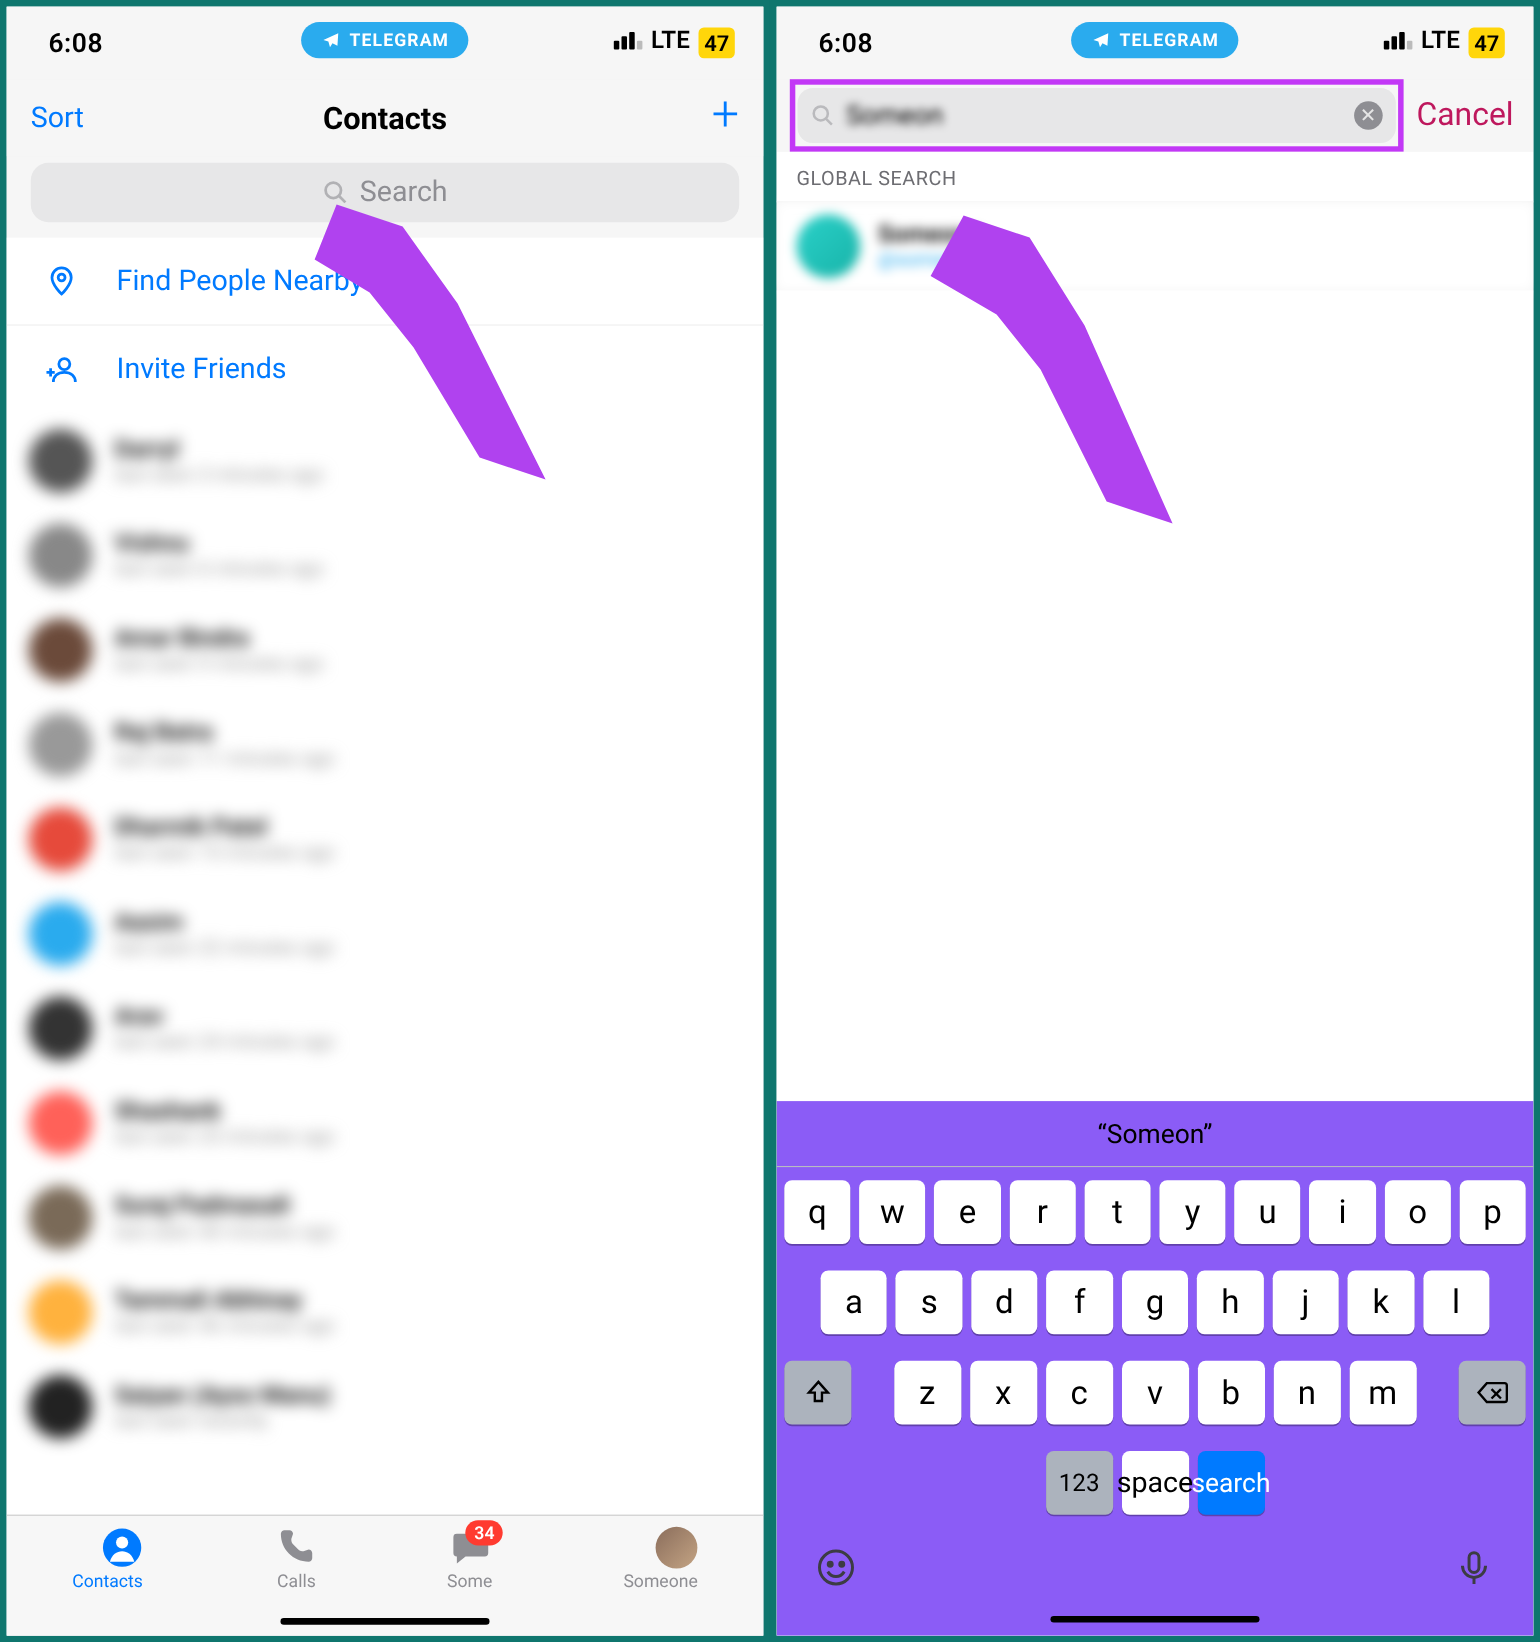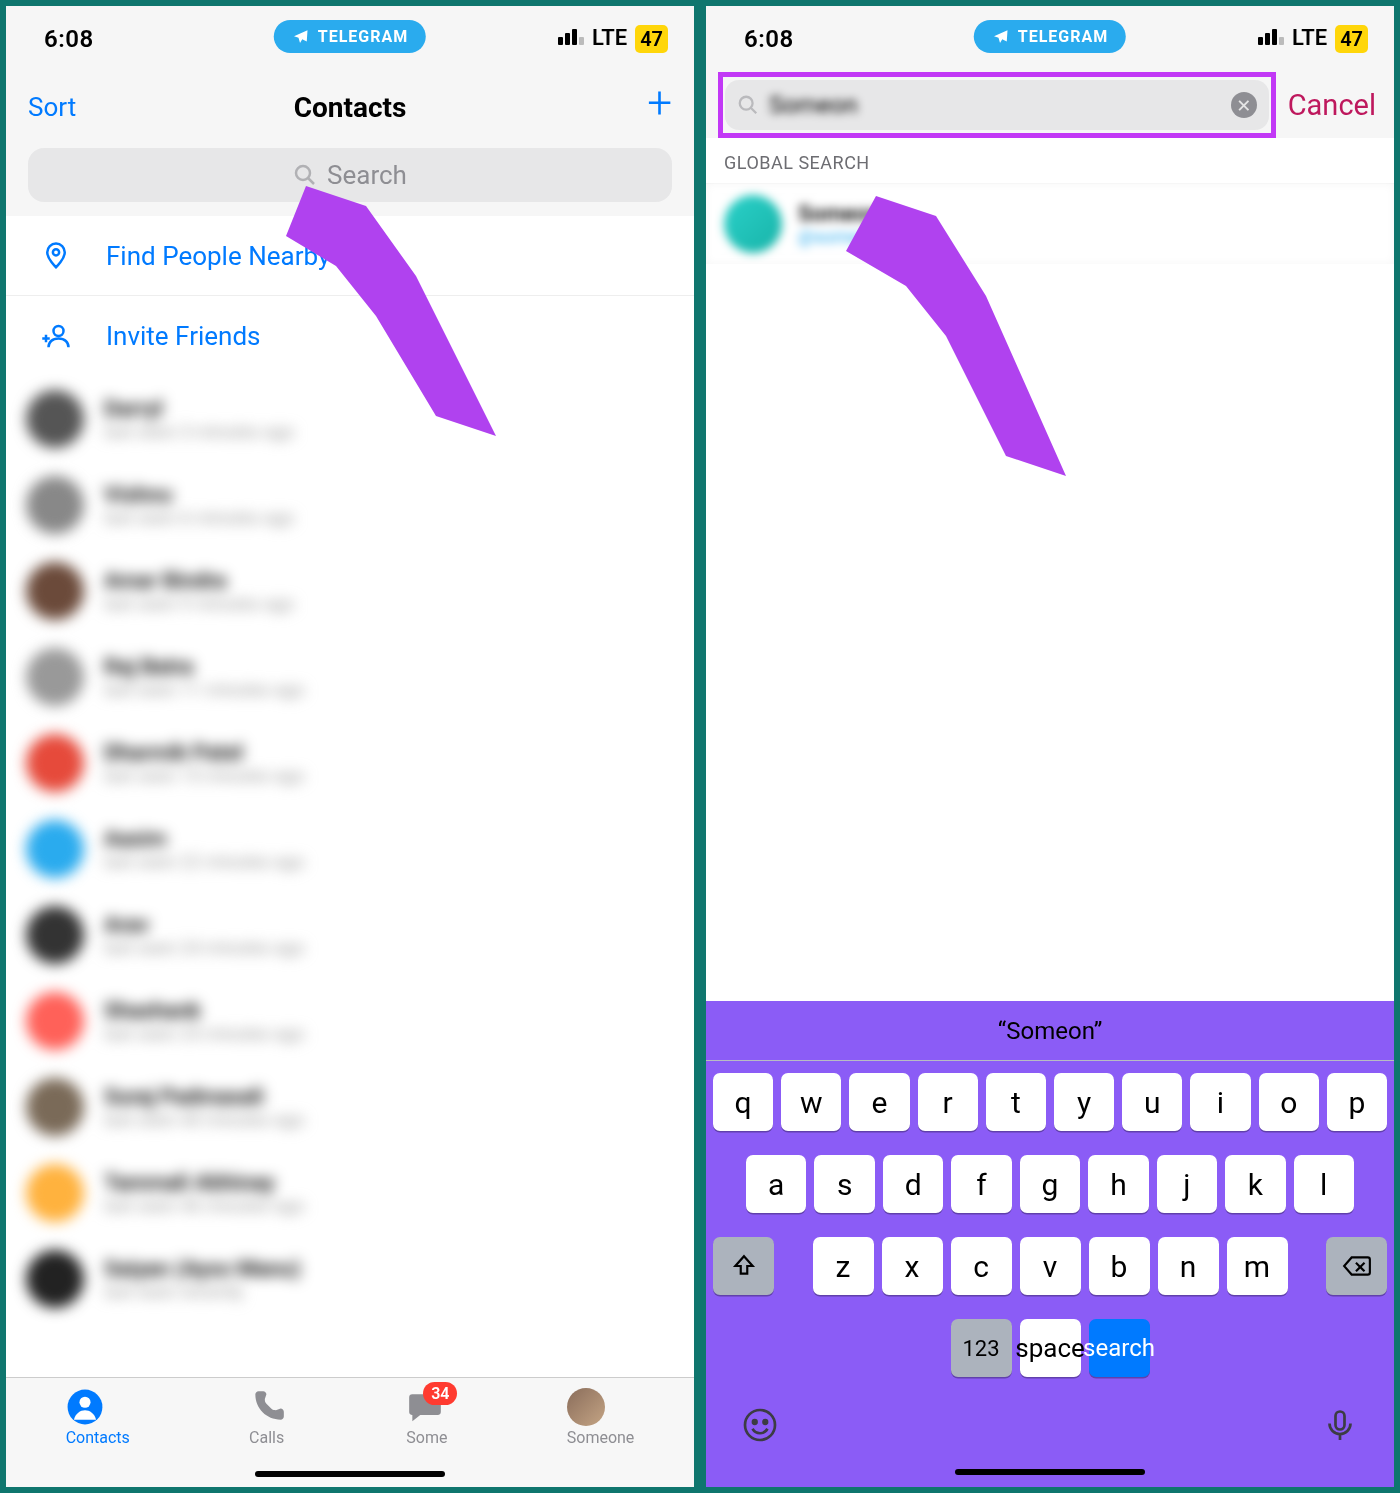--- a/index.html
+++ b/index.html
@@ -39,21 +39,21 @@
 
 
 .clist{filter:blur(7px)}
 .crow{height:86px;display:flex;align-items:center;padding:0 20px;gap:20px}
 .avatar{width:58px;height:58px;border-radius:50%;flex:none}
 .cinfo .cname{font-size:22px;font-weight:600}
 .cinfo .csub{font-size:18px;color:#999}
 
 
 .tabbar{height:110px;background:rgba(246,246,246,.94);border-top:1px solid #ccc;display:flex;justify-content:space-around;align-items:flex-start;padding-top:10px;position:relative}
-.tab{display:flex;flex-direction:column;align-items:flex-start;gap:2px;color:#8e8e93;font-size:16px;position:relative}
+.tab{display:flex;flex-direction:column;align-items:flex-end;gap:2px;color:#8e8e93;font-size:16px;position:relative}
 .tab.active{color:#007AFF}
 .tab svg{width:38px;height:38px}
 .badge{position:absolute;top:-6px;right:-10px;background:#ff3b30;color:#fff;font-size:16px;font-weight:600;padding:2px 8px;border-radius:20px}
 .tab-avatar{width:38px;height:38px;border-radius:50%;background:linear-gradient(135deg,#8a6d5b,#c4a484)}
 .home-ind{position:absolute;bottom:10px;left:50%;transform:translateX(-50%);width:190px;height:6px;background:#000;border-radius:3px}
 
 
 .srch-head{height:66px;display:flex;align-items:center;padding:6px 12px;gap:12px;background:#f6f6f6}
 .srch-box-wrap{border:5px solid #c238f6;flex:1;padding:3px 2px}
 .srch-box{background:rgba(120,120,128,.12);border-radius:14px;height:50px;display:flex;align-items:center;padding:0 12px;gap:10px}

